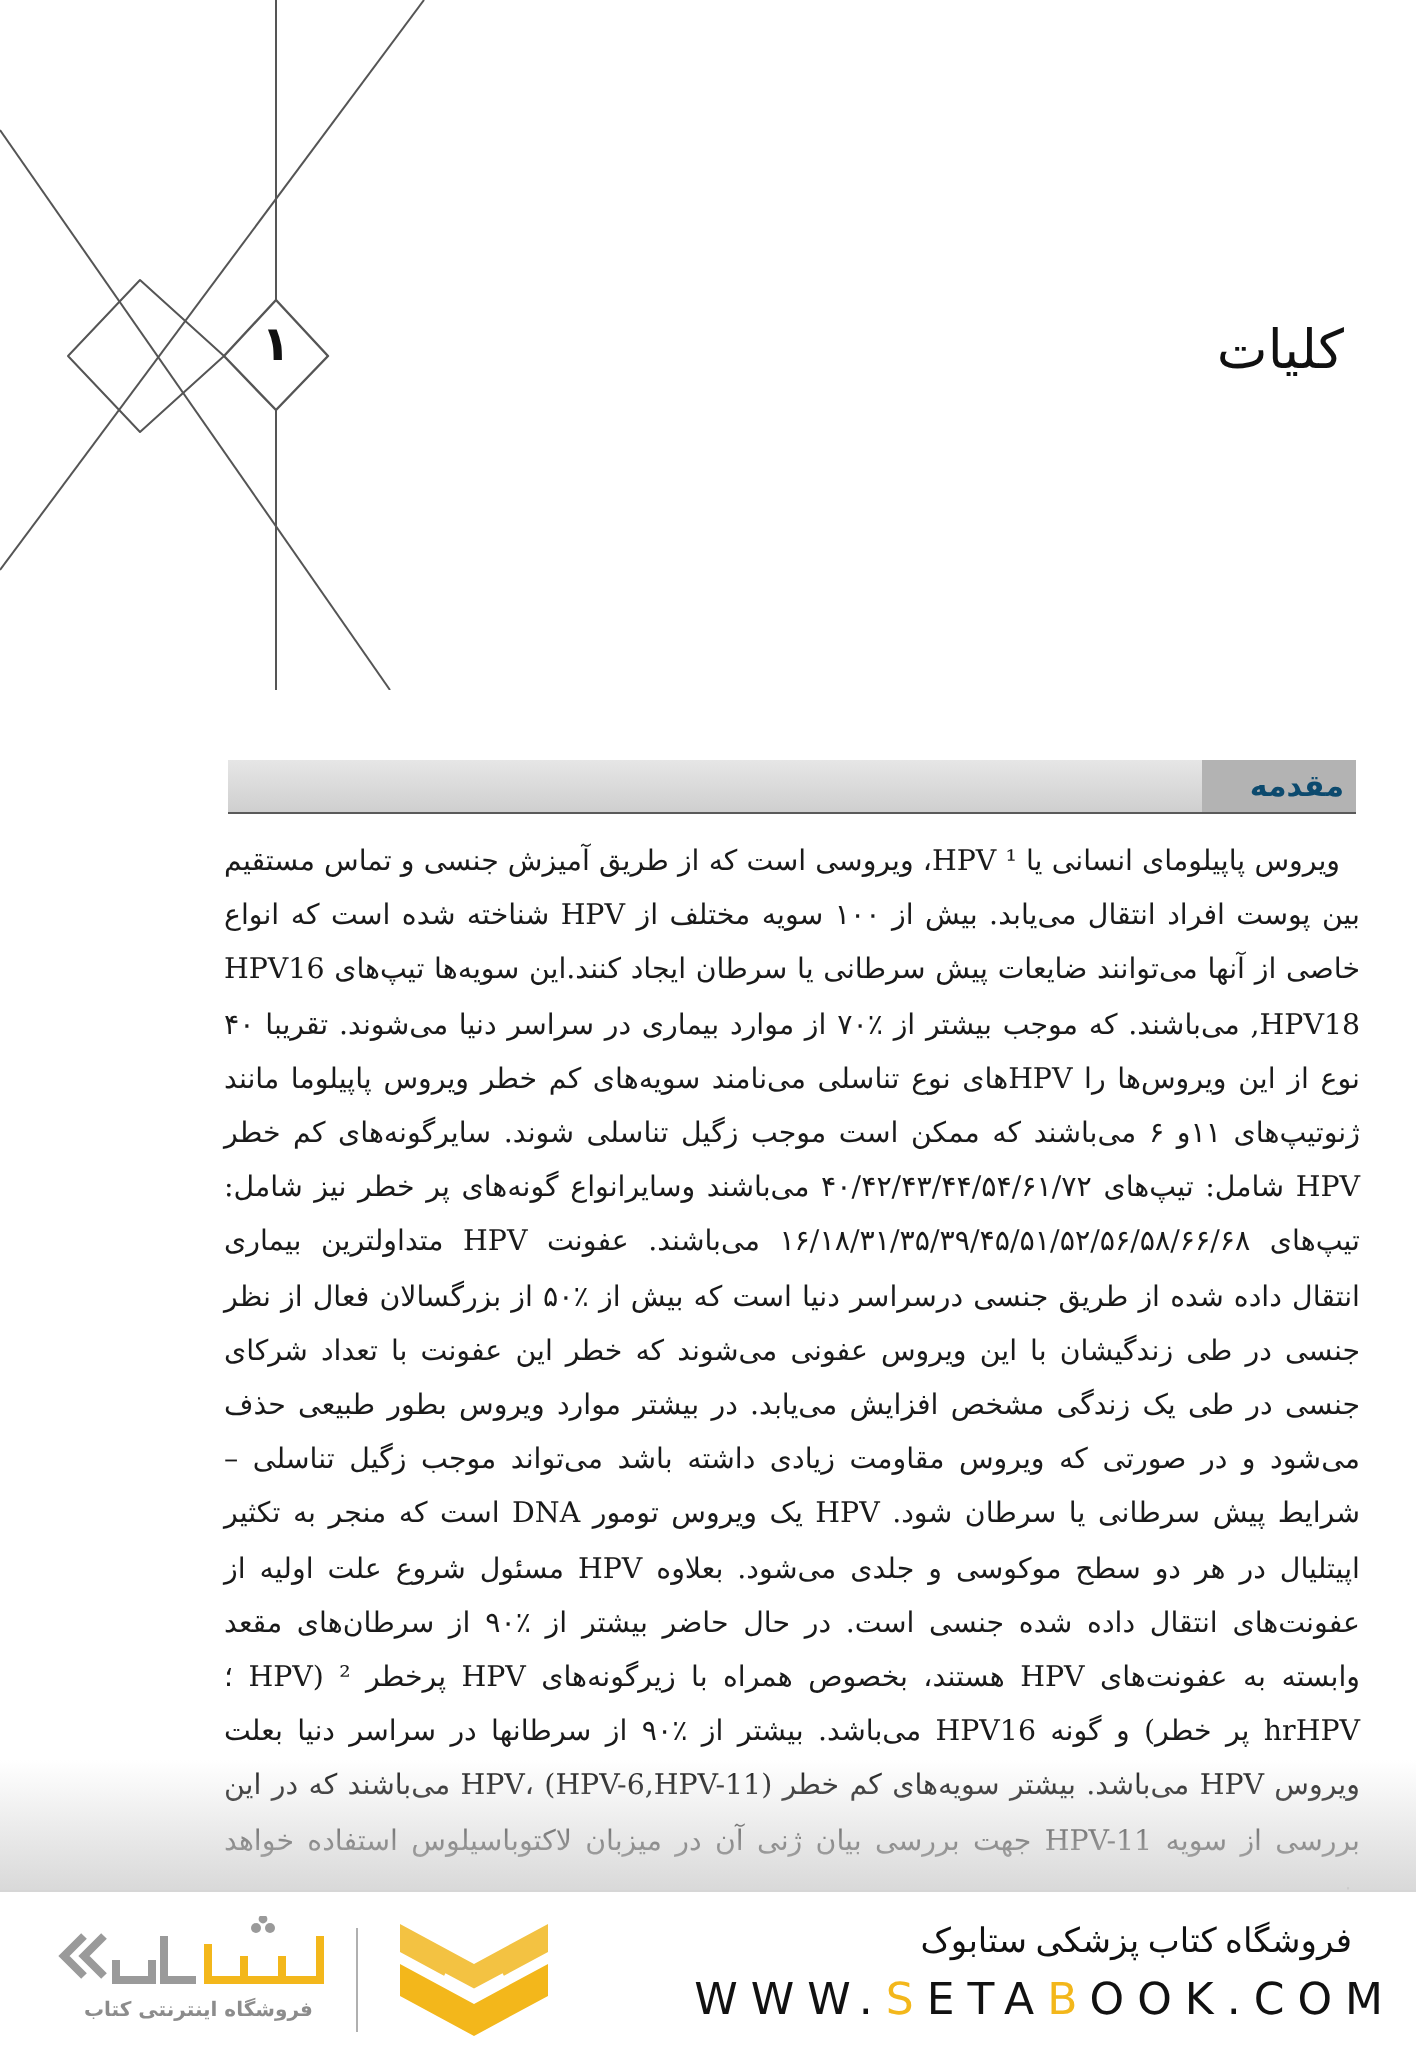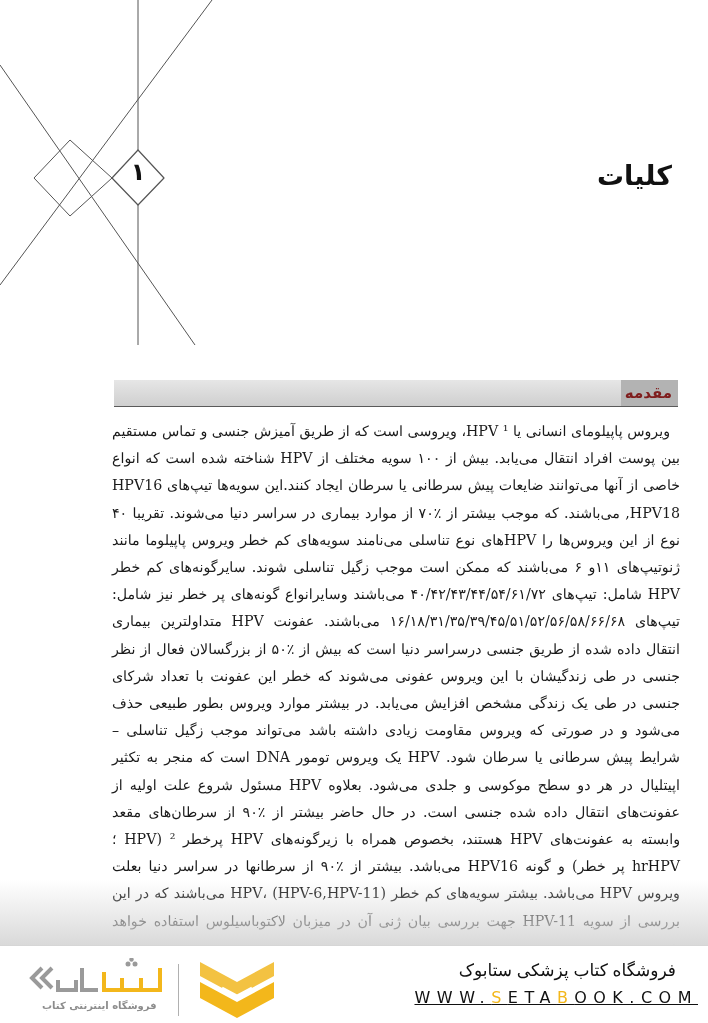--- a/index.html
+++ b/index.html
@@ -38,46 +38,46 @@
       font-weight: bold;
       font-size: 24px;
       color: #111;
       direction: rtl;
     }
     .chapter-title {
       position: absolute;
       right: 36px;
       top: 160px;
       font-family: "DejaVu Sans", sans-serif;
-      font-weight: bold;
+      font-weight: normal;
       font-size: 27px;
       color: #111;
       direction: rtl;
     }
     .section-bar {
       position: absolute;
       left: 114px;
       top: 380px;
       width: 564px;
       height: 26px;
       background: linear-gradient(#e6e6e6, #cfcfcf);
       border-bottom: 1.5px solid #5a5a5a;
     }
     .section-title {
       position: absolute;
       right: 0;
       top: 0;
       height: 26px;
       line-height: 26px;
-      padding: 0 6px 0 4px;
+      padding: 0 6px 0 24px;
       background: #b3b3b3;
       font-family: "DejaVu Sans", sans-serif;
       font-weight: bold;
       font-size: 15px;
-      color: #7f1d1d;
+      color: #0c4a6e;
       direction: rtl;
     }
     .body-text {
       position: absolute;
       left: 112px;
       top: 418px;
       width: 568px;
       direction: rtl;
       text-align: justify;
       font-family: "DejaVu Serif", serif;
@@ -105,33 +105,32 @@
       width: 708px;
       height: 78px;
       background: #ffffff;
       border-top: 1px solid #d6d6d6;
     }
     .footer-store {
       position: absolute;
       right: 32px;
       top: 14px;
       direction: rtl;
-      font-family: Liberation Sans, sans-serif;
+      font-family: Liberation Serif, serif;
       font-size: 17px;
       color: #111;
     }
     .footer-url {
       position: absolute;
       right: 10px;
       top: 42px;
       font-family: "DejaVu Sans", sans-serif;
-      font-size: 16px;
+      font-size: 22px;
       letter-spacing: 6.5px;
       color: #111;
-      text-decoration: underline;
     }
     .footer-url .hl { color: #f3b71b; }
     .logo {
       position: absolute;
       left: 28px;
       top: 12px;
       width: 250px;
       height: 60px;
       font-weight: bold;
     }

